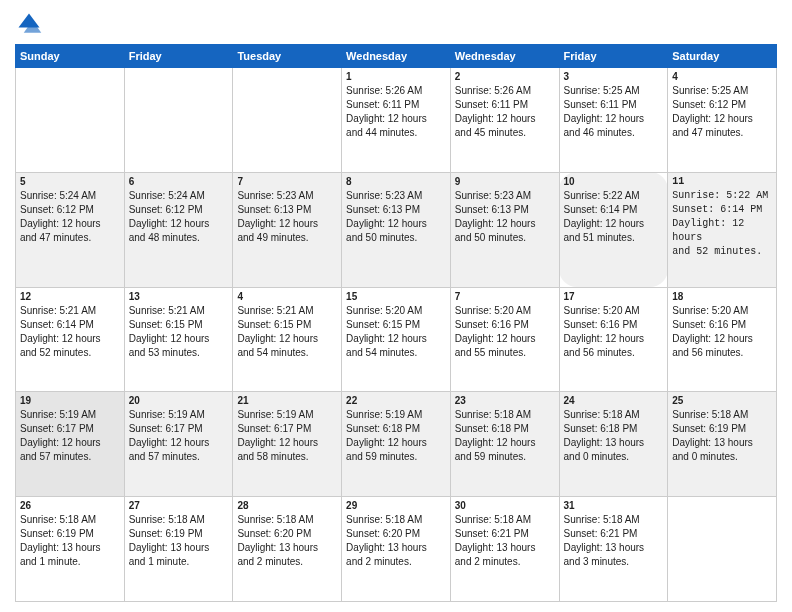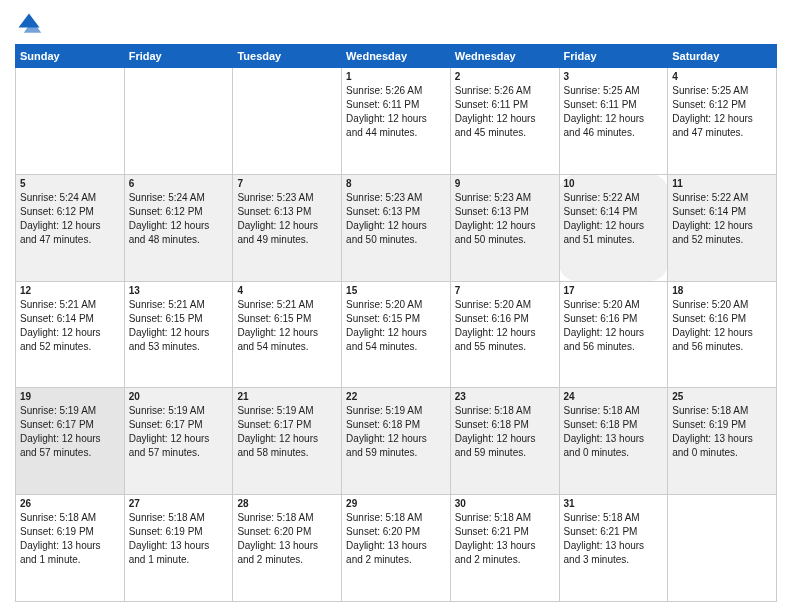--- a/index.html
+++ b/index.html
@@ -210,21 +210,21 @@
 Daylight: 12 hours
 and 50 minutes.</div>
           </td>
           <td style="background: rgb(240, 240, 240); border-radius: 18px;">
             <span class="day-num">10</span>
             <div class="day-info" style="white-space: pre-line;">Sunrise: 5:22 AM
 Sunset: 6:14 PM
 Daylight: 12 hours
 and 51 minutes.</div>
           </td>
-          <td style="background: rgb(240, 240, 240);">
+          <td style="background: rgb(240, 240, 240); font-family: Liberation Mono, monospace;">
             <span class="day-num">11</span>
             <div class="day-info" style="white-space: pre-line;">Sunrise: 5:22 AM
 Sunset: 6:14 PM
 Daylight: 12 hours
 and 52 minutes.</div>
           </td>
         </tr>
         <tr>
           <td>
             <span class="day-num">12</span>

